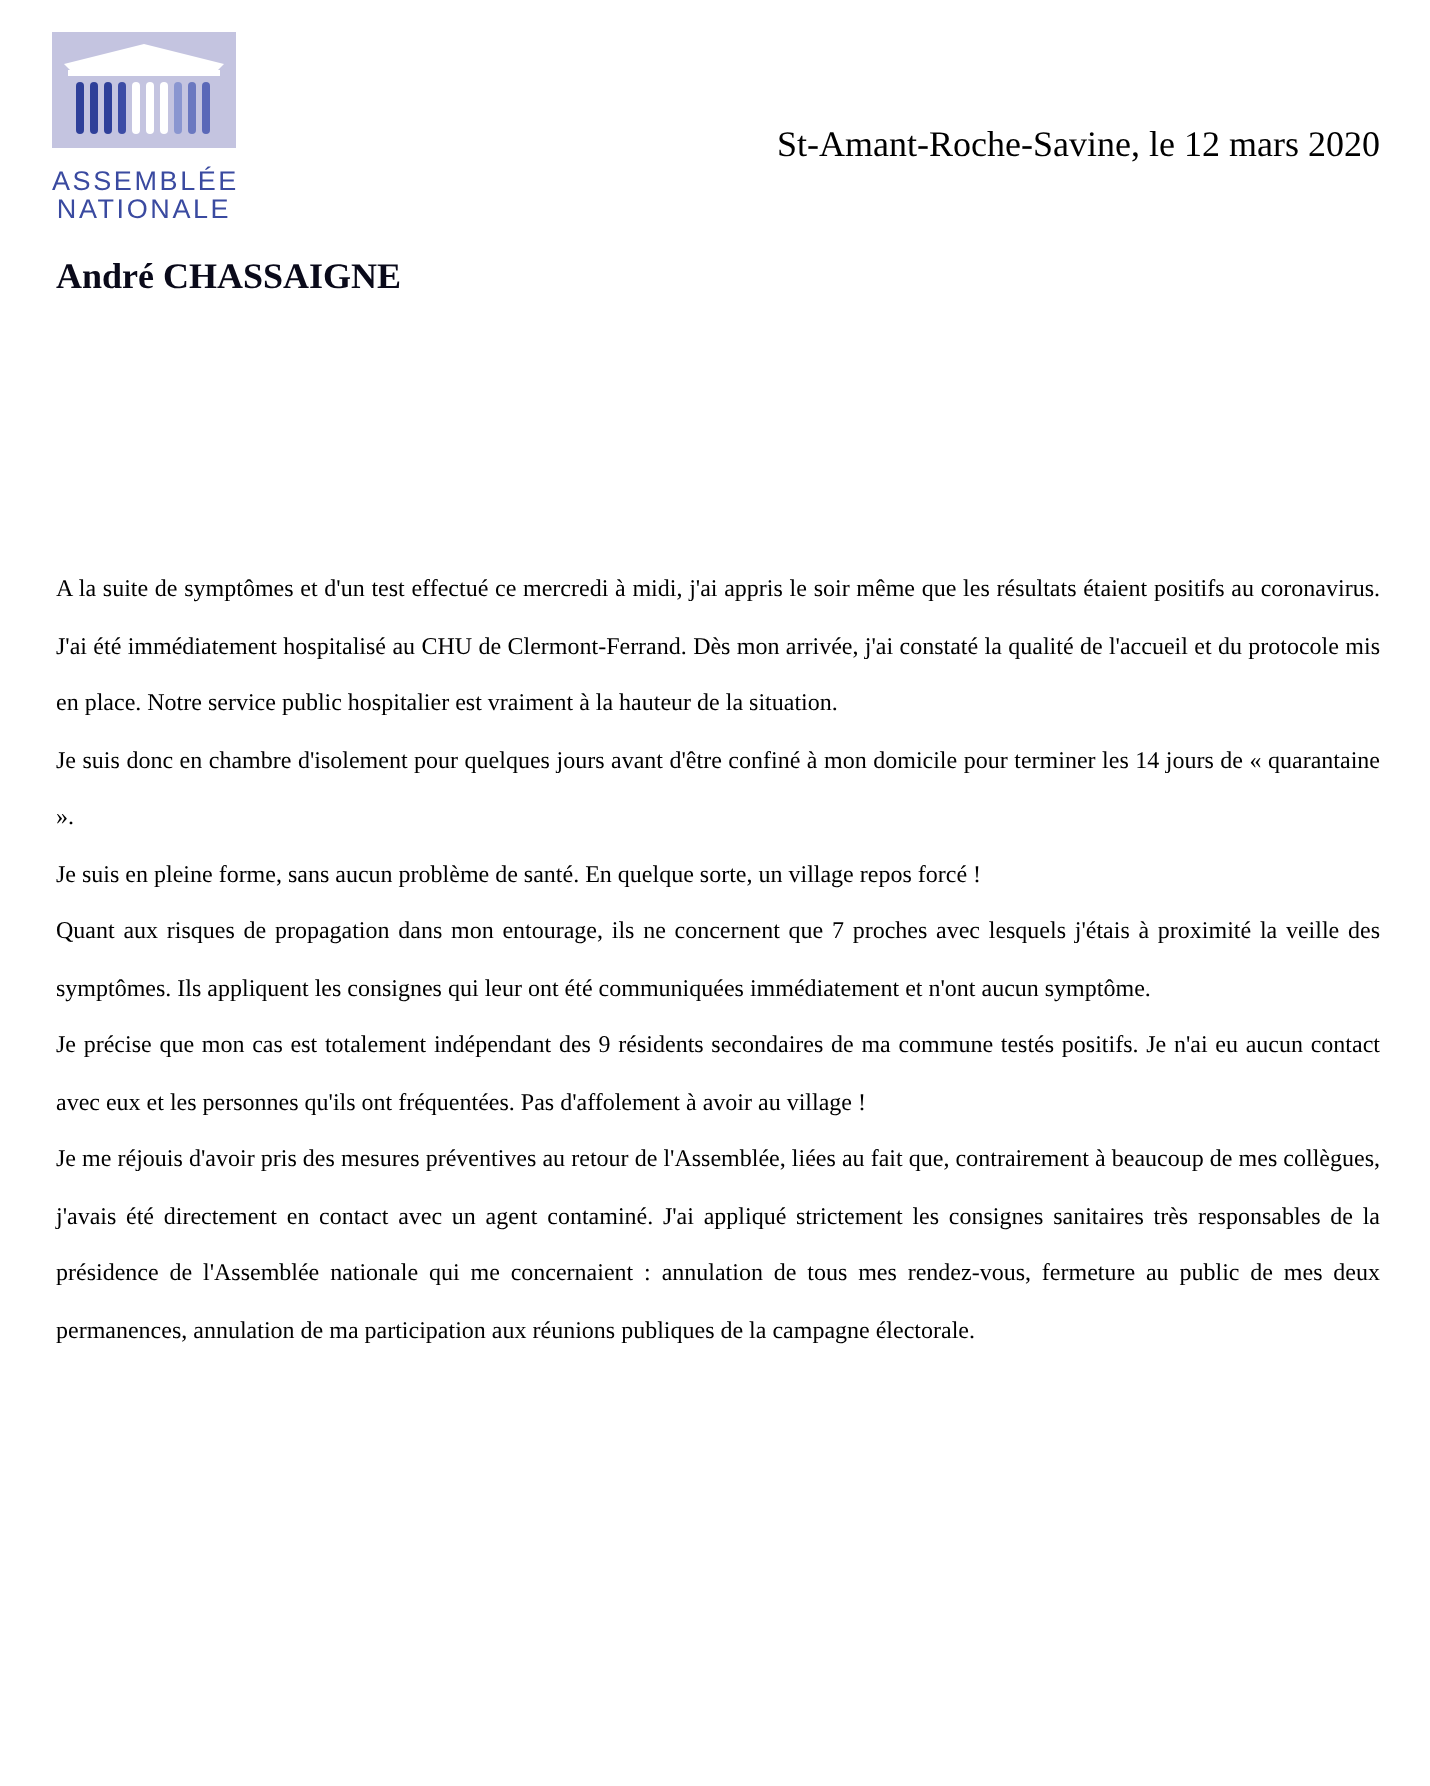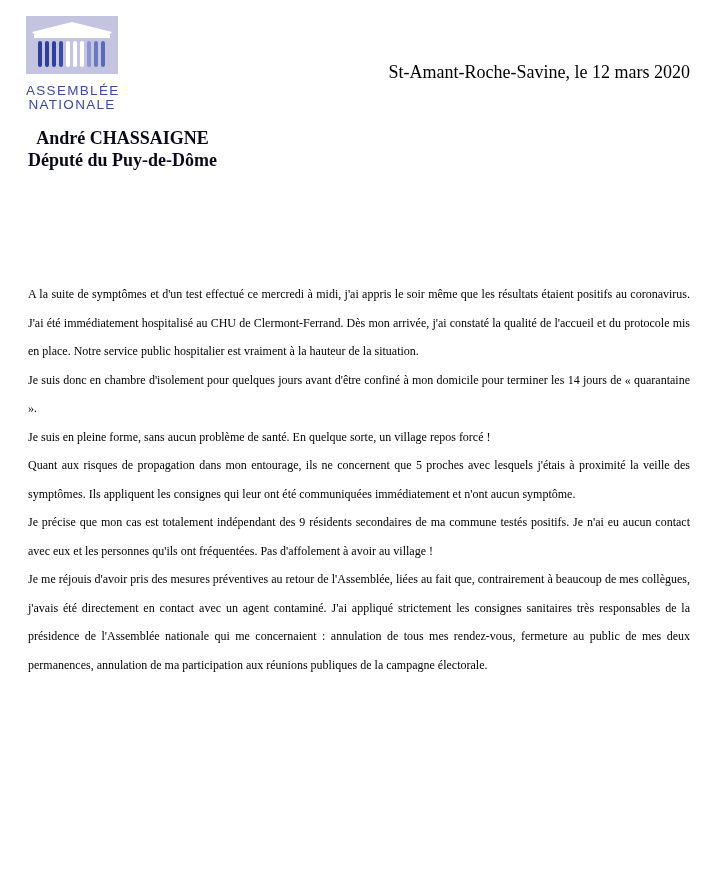--- a/index.html
+++ b/index.html
@@ -60,23 +60,22 @@
   <div class="logo-text">
     <div>ASSEMBLÉE</div>
     <div>NATIONALE</div>
   </div>
 </div>
 
 <div class="place-date">St-Amant-Roche-Savine, le 12 mars 2020</div>
 
 <div class="sender">
   <div>André CHASSAIGNE</div>
-  <div>Député du Puy-de-Dôme</div>
 </div>
 
 <div class="body-text">
   <p>A la suite de symptômes et d'un test effectué ce mercredi à midi, j'ai appris le soir même que les résultats étaient positifs au coronavirus. J'ai été immédiatement hospitalisé au CHU de Clermont-Ferrand. Dès mon arrivée, j'ai constaté la qualité de l'accueil et du protocole mis en place. Notre service public hospitalier est vraiment à la hauteur de la situation.</p>
   <p>Je suis donc en chambre d'isolement pour quelques jours avant d'être confiné à mon domicile pour terminer les 14 jours de « quarantaine ».</p>
   <p>Je suis en pleine forme, sans aucun problème de santé. En quelque sorte, un village repos forcé !</p>
-  <p>Quant aux risques de propagation dans mon entourage, ils ne concernent que 5 proches avec lesquels j'étais à proximité la veille des symptômes. Ils appliquent les consignes qui leur ont été communiquées immédiatement et n'ont aucun symptôme.</p>
+  <p>Quant aux risques de propagation dans mon entourage, ils ne concernent que 7 proches avec lesquels j'étais à proximité la veille des symptômes. Ils appliquent les consignes qui leur ont été communiquées immédiatement et n'ont aucun symptôme.</p>
   <p>Je précise que mon cas est totalement indépendant des 9 résidents secondaires de ma commune testés positifs. Je n'ai eu aucun contact avec eux et les personnes qu'ils ont fréquentées. Pas d'affolement à avoir au village !</p>
   <p>Je me réjouis d'avoir pris des mesures préventives au retour de l'Assemblée, liées au fait que, contrairement à beaucoup de mes collègues, j'avais été directement en contact avec un agent contaminé. J'ai appliqué strictement les consignes sanitaires très responsables de la présidence de l'Assemblée nationale qui me concernaient : annulation de tous mes rendez-vous, fermeture au public de mes deux permanences, annulation de ma participation aux réunions publiques de la campagne électorale.</p>
 </div>
 
 </body></html>

